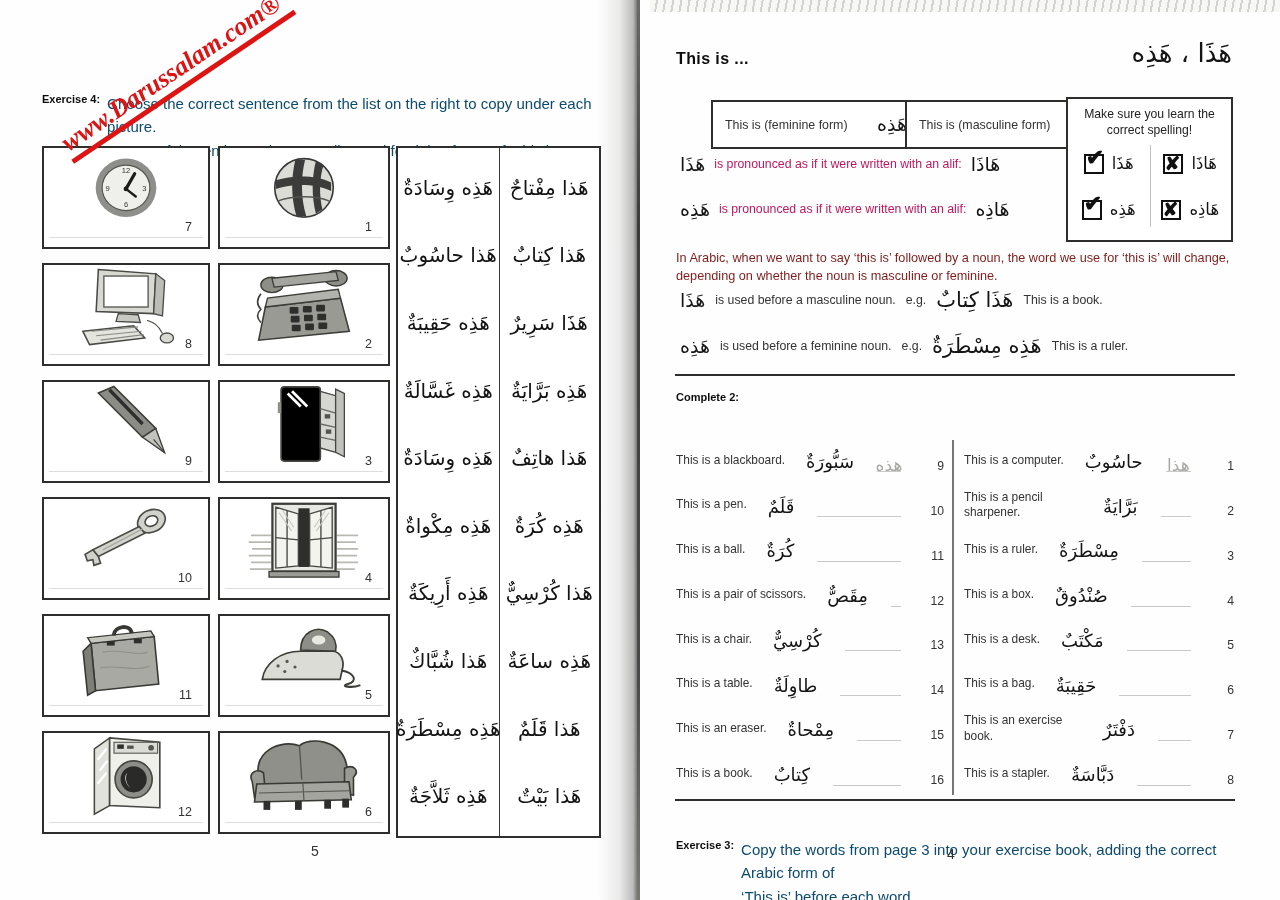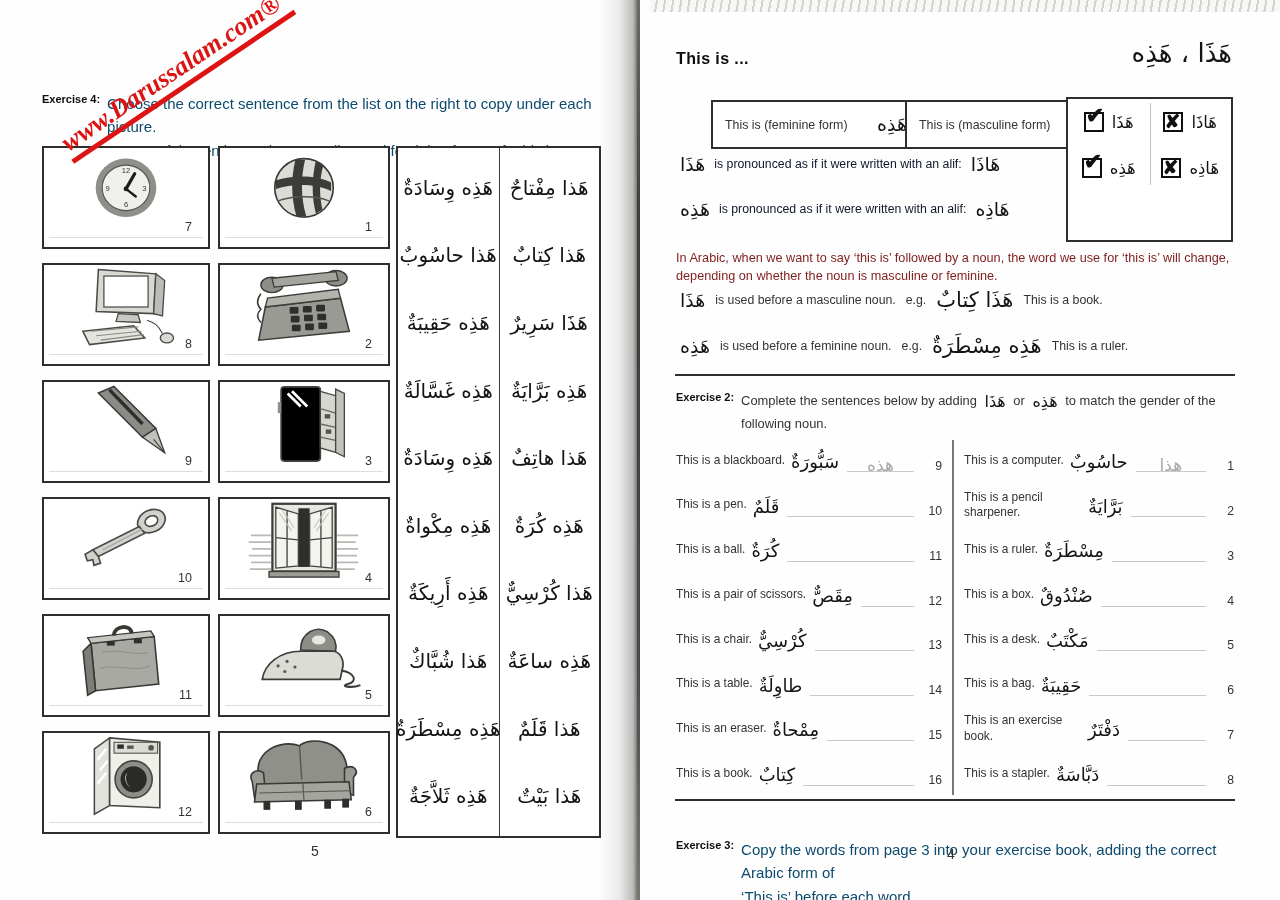--- a/index.html
+++ b/index.html
@@ -60,21 +60,21 @@
   .chkbox{width:16px;height:16px;border:2.5px solid #101010;position:relative;flex:0 0 auto;}
   .chkbox .mark{position:absolute;line-height:1;color:#101010;font-weight:bold;}
   .chkbox.check .mark{left:0px;top:-9px;font-size:22px;}
   .chkbox.cross .mark{left:-1px;top:-2px;font-size:19px;}
   .spell-ar{font-size:16.5px;}
 
   .pron{display:flex;align-items:center;gap:9px;}
   #pron1{left:680px;top:153px;}
   #pron2{left:680px;top:198px;}
   .pron .arw{font-size:19px;}
-  .pron .en{font-size:12.3px;color:#0f172a;}
+  .pron .en{font-size:12.3px;color:#be185d;}
 
   #intro{left:676px;top:249px;width:568px;font-size:12.7px;line-height:1.45;color:#7f1d1d;}
 
   .usage{display:flex;align-items:center;gap:10px;}
   #usage1{left:680px;top:288px;}
   #usage2{left:680px;top:334px;}
   .usage .arw{font-size:19px;}
   .usage .arx{font-size:21px;}
   .usage .en{font-size:12.3px;color:#333;}
 
@@ -83,21 +83,21 @@
   #hr2{top:799px;}
 
   #ex2{left:676px;top:390px;width:566px;}
   .ex2-rich{font-size:12.9px;line-height:1.5;color:#333;}
   .ex2-rich .inar{font-size:16px;margin:0 4px;vertical-align:-2px;}
 
   .col-div{left:952px;top:440px;width:1.5px;height:355px;background:#777775;}
   .ex2col{top:438px;height:358px;display:grid;grid-template-rows:repeat(8,1fr);}
   #ex2left{left:676px;width:266px;}
   #ex2right{left:964px;width:270px;}
-  .ex2row{display:flex;align-items:center;gap:6px;}
+  .ex2row{display:flex;align-items:center;gap:21px;}
   .ex2row .lbl{font-size:11.9px;line-height:1.3;color:#333;flex:0 1 auto;}
   #ex2left .lbl{white-space:nowrap;}
   #ex2right .lbl{max-width:118px;}
   .ex2row .arw{font-size:18px;transform:translateY(1px);flex:0 0 auto;}
   .ex2row .wline{flex:1 1 12px;min-width:10px;border-bottom:1.4px solid #c9c9c7;height:13px;position:relative;margin:0 2px;transform:translateY(5px);}
   .ex2row .ans{position:absolute;left:50%;bottom:-4px;transform:translateX(-50%);
     color:#a9a9a7;font-size:17px;font-family:"DejaVu Sans",sans-serif;direction:rtl;}
   .ex2row .num{flex:0 0 20px;text-align:right;font-size:12.2px;color:#333;transform:translateY(6px);}
 
   #ex3{left:676px;top:810px;width:566px;margin-top:28px;}
@@ -352,20 +352,24 @@
   <div class="abs fm-box" id="fembox">
     <span class="fm-label">This is (feminine form)</span>
     <span class="fm-ar ar">هَذِه</span>
   </div>
   <div class="abs fm-box" id="mascbox">
     <span class="fm-label">This is (masculine form)</span>
     <span class="fm-ar ar">هَذَا</span>
   </div>
 
   <div class="abs" id="spellbox">
+    <div class="spell-head">
+      <span>Make sure you learn the</span><br>
+      <span>correct spelling!</span>
+    </div>
     <div class="spell-grid">
       <div class="spell-vline"></div>
       <div class="spell-cell">
         <span class="chkbox check">
             <span class="mark">✔</span>
           </span>
         <span class="spell-ar ar">هَذَا</span>
       </div>
       <div class="spell-cell">
         <span class="chkbox cross">
@@ -412,29 +416,21 @@
     <span class="arw ar">هَذِه</span>
     <span class="en">is used before a feminine noun.</span>
     <span class="en">e.g.</span>
     <span class="arx ar">هَذِه مِسْطَرَةٌ</span>
     <span class="en">This is a ruler.</span>
   </div>
 
   <div class="abs hr" id="hr1"></div>
 
   <div class="abs ex-header" id="ex2">
-    <span class="ex-label">Exercise 2:</span>
-    <span class="ex2-rich">
-      <span>Complete the sentences below by adding</span>
-      <span class="inar ar">هَذَا</span>
-      <span>or</span>
-      <span class="inar ar">هَذِه</span>
-      <span>to match the gender of the</span><br>
-      <span>following noun.</span>
-    </span>
+    <span class="ex-label">Complete 2:</span>
   </div>
 
   <div class="abs col-div"></div>
 
   <div class="abs ex2col" id="ex2left">
     <div class="ex2row">
       <span class="lbl">This is a blackboard.</span>
       <span class="arw ar">سَبُّورَةٌ</span>
       <span class="wline">
           <span class="ans">هذه</span>

